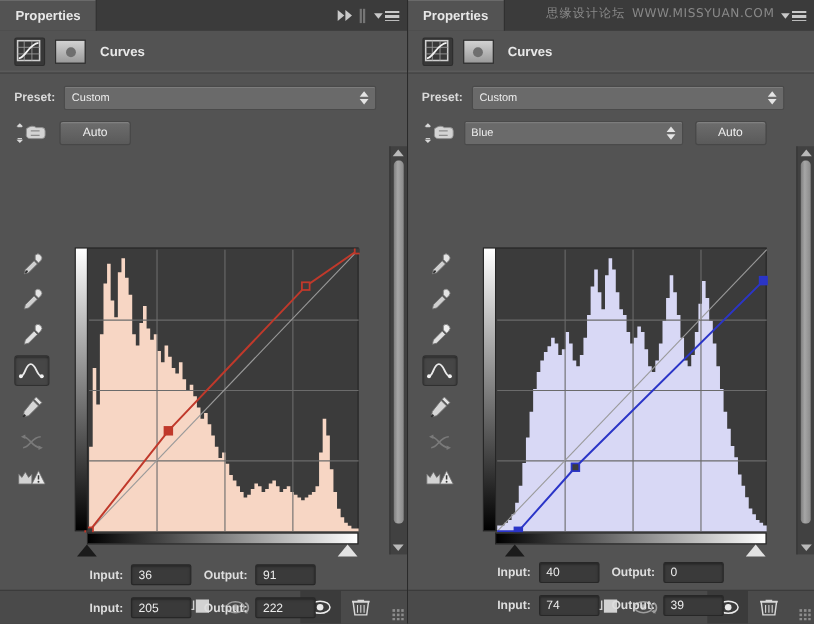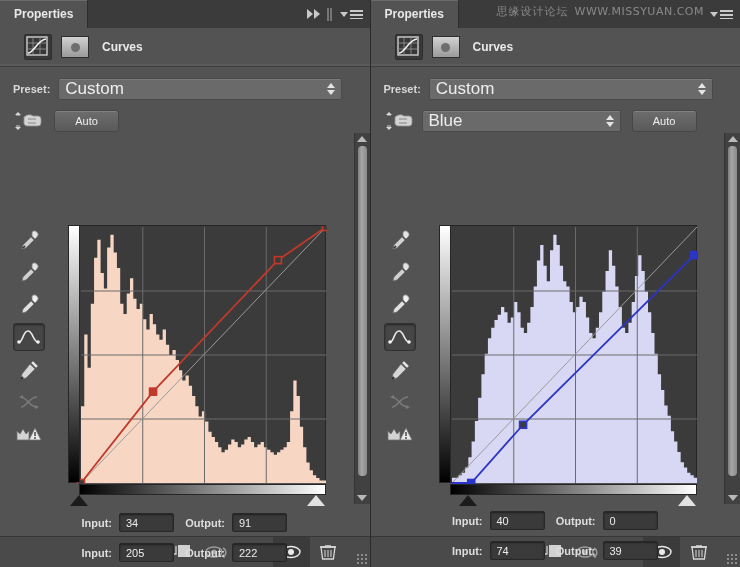--- a/index.html
+++ b/index.html
@@ -97,21 +97,21 @@
     opacity: .95;
   }
   .watermark .cn { margin-right: 6px; letter-spacing: 1px; }
 
   
   .titlerow {
     height: 38px;
     flex: 0 0 38px;
     display: flex;
     align-items: center;
-    padding-left: 24px;
+    padding-left: 13px;
     gap: 9px;
     border-bottom: 1px solid #3e3e3e;
     box-shadow: inset 0 -2px 0 #5b5b5b;
   }
   .adj-icon {
     width: 26px; height: 24px;
     background: #383838;
     border: 1px solid #2d2d2d;
     border-radius: 2px;
     position: relative;
@@ -153,21 +153,21 @@
   .label { color: #d9d9d9; font-size: 11px; font-weight: bold; }
   .select {
     height: 20px;
     background: #6a6a6a;
     border: 1px solid #4a4a4a;
     border-radius: 2px;
     display: flex;
     align-items: center;
     padding: 0 6px;
     color: #eeeeee;
-    font-size: 17px;
+    font-size: 10px;
     position: relative;
     box-shadow: inset 0 1px 0 rgba(255,255,255,.12);
   }
   .select .val { flex: 1; }
   .spin {
     display: flex; flex-direction: column; gap: 2px; margin-left: 4px;
   }
   .spin .up {
     width: 0; height: 0;
     border-left: 4px solid transparent;
@@ -518,21 +518,21 @@
           </div>
           <div class="sliders">
             <div class="tri" style="left:2px"></div>
             <div class="tri white" style="left:239px"></div>
           </div>
         </div>
 
         <div class="io-rows" style="top:446px">
           <div class="io-row">
             <div class="io-label">Input:</div>
-            <div class="io-field">34</div>
+            <div class="io-field">36</div>
             <div class="io-label">Output:</div>
             <div class="io-field">91</div>
           </div>
           <div class="io-row">
             <div class="io-label">Input:</div>
             <div class="io-field">205</div>
             <div class="io-label">Output:</div>
             <div class="io-field">222</div>
           </div>
         </div>

